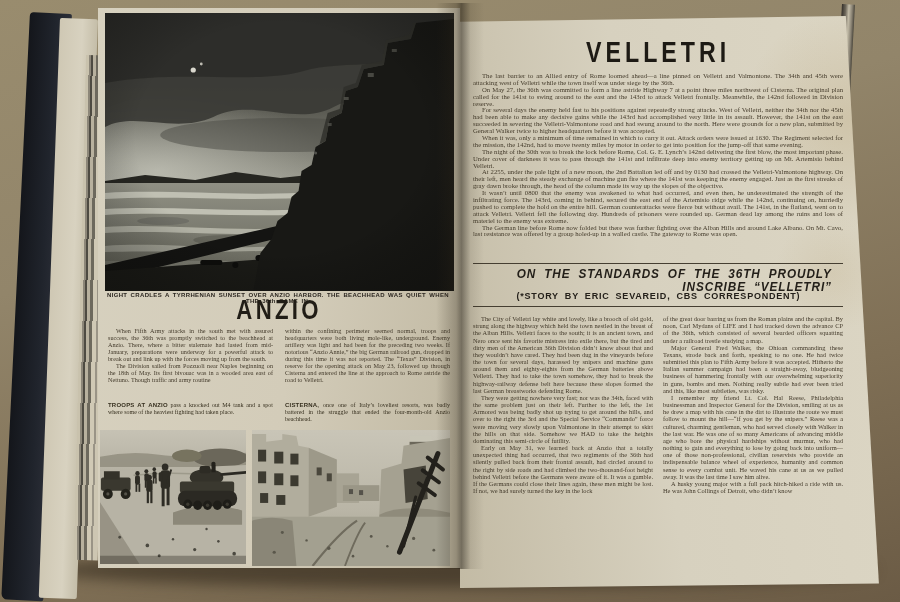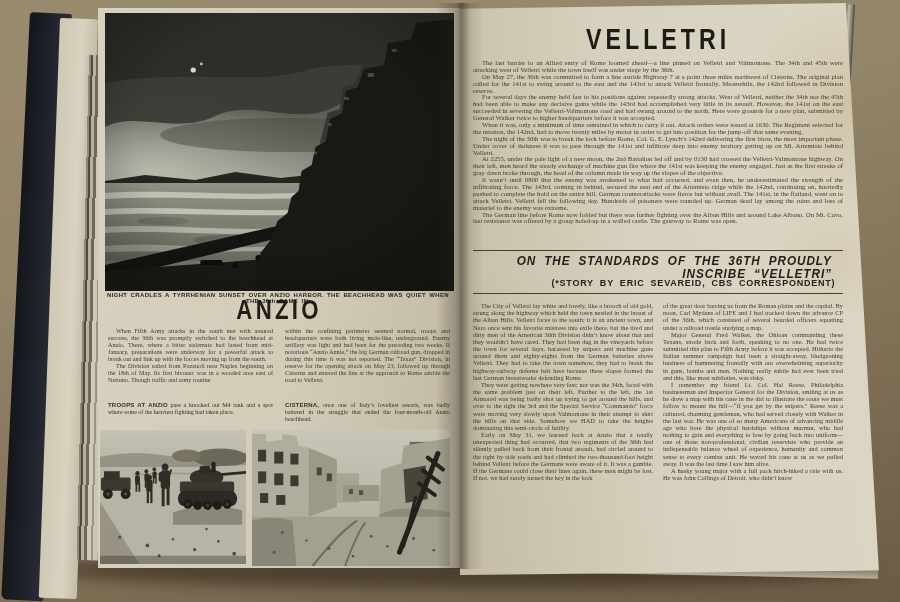--- a/index.html
+++ b/index.html
@@ -19,21 +19,21 @@
     transform:rotate(1.4deg);transform-origin:top left;
     background:repeating-linear-gradient(90deg,#c9c2ad 0 3px,#8d8779 3px 5px,#4e4b42 5px 7px,#b8b19e 7px 10px,#6d695d 10px 13px,#d0c9b5 13px 17px,#9a9486 17px 19px,#cdc6b2 19px 24px);}
   .edge-right{position:absolute;left:842px;top:4px;width:13px;height:572px;
     transform:rotate(3.2deg);transform-origin:top left;
     background:linear-gradient(90deg,#34302a,#6d675a 30%,#c3bca8 55%,#8a8374 80%,#4a463c);}
   .edge-bottom{position:absolute;left:500px;top:567px;width:378px;height:8px;
     transform:rotate(1.1deg);background:linear-gradient(#87806e,#b9b19c);}
 
   .left-page{position:absolute;left:98px;top:8px;width:362px;height:560px;
     background:linear-gradient(100deg,#d7d1bf 0%,#d3ccb9 55%,#c1b9a3 96%);}
-  .right-page{position:absolute;left:460px;top:3px;width:424px;height:572px;
+  .right-page{position:absolute;left:460px;top:16px;width:424px;height:572px;
     background:
       radial-gradient(circle at 92% 18%,rgba(151,117,52,.18),transparent 18%),
       radial-gradient(circle at 88% 45%,rgba(151,117,52,.10),transparent 12%),
       linear-gradient(262deg,#dcd6c4 0%,#d7d1bf 55%,#c3bba5 100%);
     clip-path:polygon(0 1%,91% 0,98.8% 99.2%,0 100%);}
   .gutter{position:absolute;left:436px;top:3px;width:48px;height:566px;pointer-events:none;
     background:linear-gradient(90deg,rgba(48,40,26,0) 0%,rgba(48,40,26,.30) 42%,rgba(28,23,14,.48) 53%,rgba(48,40,26,.12) 72%,rgba(48,40,26,0) 100%);}
 
   .photo{position:absolute;overflow:hidden;background:#222;}
   .photo svg{display:block;width:100%;height:100%;}
@@ -61,21 +61,21 @@
     font-size:29px;letter-spacing:5px;transform:scaleX(.8);line-height:1;}
   .intro{position:absolute;top:57px;width:100%;height:182px;overflow:hidden;
     text-align:justify;font-size:6.7px;line-height:1.03;color:#453c2c;}
   .intro p{margin:0;text-indent:9px;}
   .rule{position:absolute;width:100%;border-top:1.6px solid #45 3e31;border-top:1.6px solid #453e31;}
   .rule1{top:247px;}
   .rule2{top:290px;}
   .subhead1{position:absolute;top:252px;width:100%;text-align:right;color:#24201a;font-style:italic;}
   .subhead1 span{display:inline-block;font-family:"Liberation Sans",sans-serif;font-weight:700;
     font-size:12.5px;letter-spacing:1px;word-spacing:4px;transform:scaleX(.94);line-height:1;}
-  .subhead2{position:absolute;top:269px;width:100%;text-align:right;color:#24201a;}
+  .subhead2{position:absolute;top:269px;width:100%;text-align:center;color:#24201a;}
   .subhead2 span{display:inline-block;font-family:"Liberation Sans",sans-serif;font-weight:700;
     font-size:9.5px;letter-spacing:.8px;word-spacing:3px;transform:scaleX(.95);line-height:1;}
   .story-cols{left:13px;top:299px;width:370px;height:252px;overflow:hidden;gap:10px;}
   .story-cols .col{font-size:6.4px;line-height:1.12;}
 </style>
 </head>
 <body>
 
 <div class="scene">
   <div class="book-shadow"></div>

